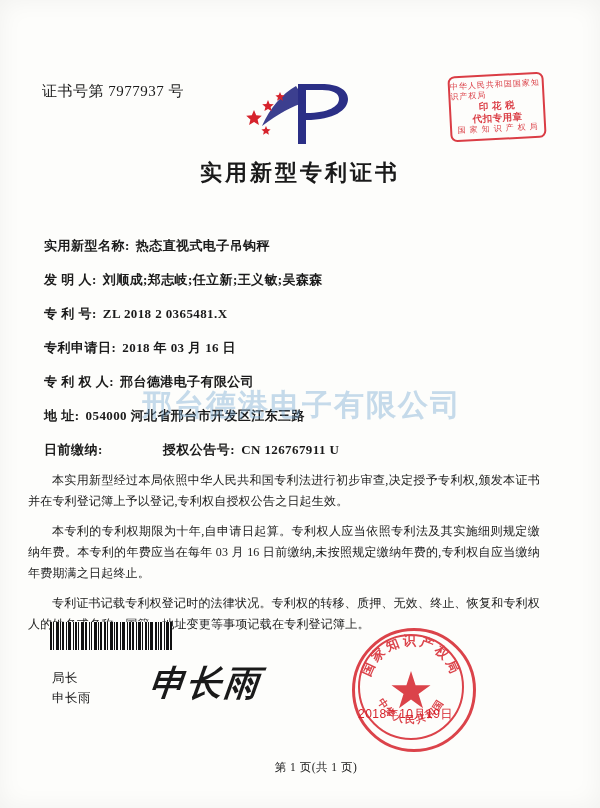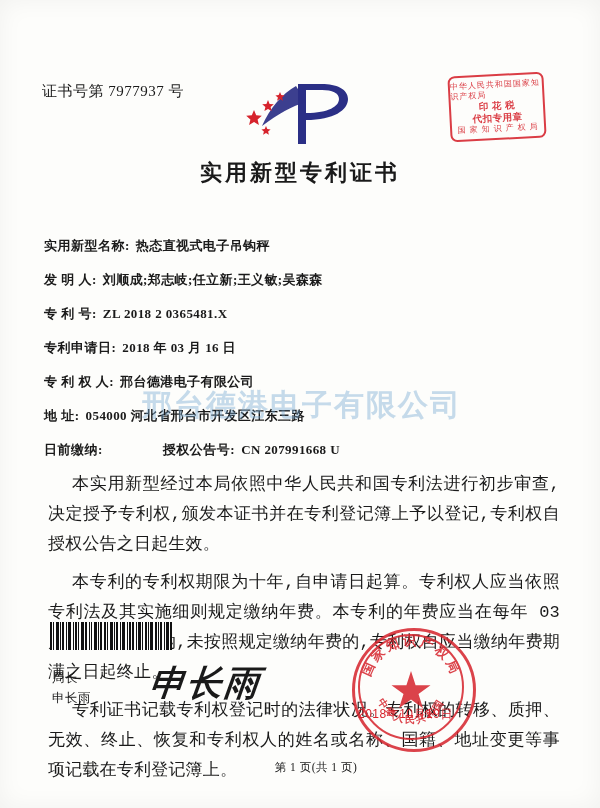--- a/index.html
+++ b/index.html
@@ -134,28 +134,27 @@
     font-weight: bold;
     color: rgba(120, 170, 210, 0.42);
     letter-spacing: 2px;
     font-family: "Liberation Serif", serif;
     pointer-events: none;
     white-space: nowrap;
   }
 
   .body-text {
     position: absolute;
-    left: 48px;
+    left: 28px;
     top: 470px;
     width: 512px;
-    font-size: 17px;
+    font-size: 12px;
     line-height: 1.75;
     text-align: justify;
     letter-spacing: 0.2px;
-    font-family: Liberation Mono, monospace;
   }
   .body-text p {
     margin: 0 0 9px 0;
     text-indent: 24px;
   }
 
   
   .barcode {
     position: absolute;
     left: 50px;
@@ -289,21 +288,21 @@
 
     <div class="field-row">
       <span class="field-label">地 址:</span>
       <span class="field-value">054000 河北省邢台市开发区江东三路</span>
     </div>
 
     <div class="field-row two-col">
       <span class="field-label">日前缴纳:</span>
       <span class="col-right">
         <span class="field-label">授权公告号:</span>
-        <span class="field-value">CN 207991668 U</span>
+        <span class="field-value">CN 126767911 U</span>
       </span>
     </div>
 
   </div>
 
   <div class="watermark">邢台德港电子有限公司</div>
 
   <div class="body-text">
     <p>本实用新型经过本局依照中华人民共和国专利法进行初步审查,决定授予专利权,颁发本证书并在专利登记簿上予以登记,专利权自授权公告之日起生效。</p>
     <p>本专利的专利权期限为十年,自申请日起算。专利权人应当依照专利法及其实施细则规定缴纳年费。本专利的年费应当在每年 03 月 16 日前缴纳,未按照规定缴纳年费的,专利权自应当缴纳年费期满之日起终止。</p>

